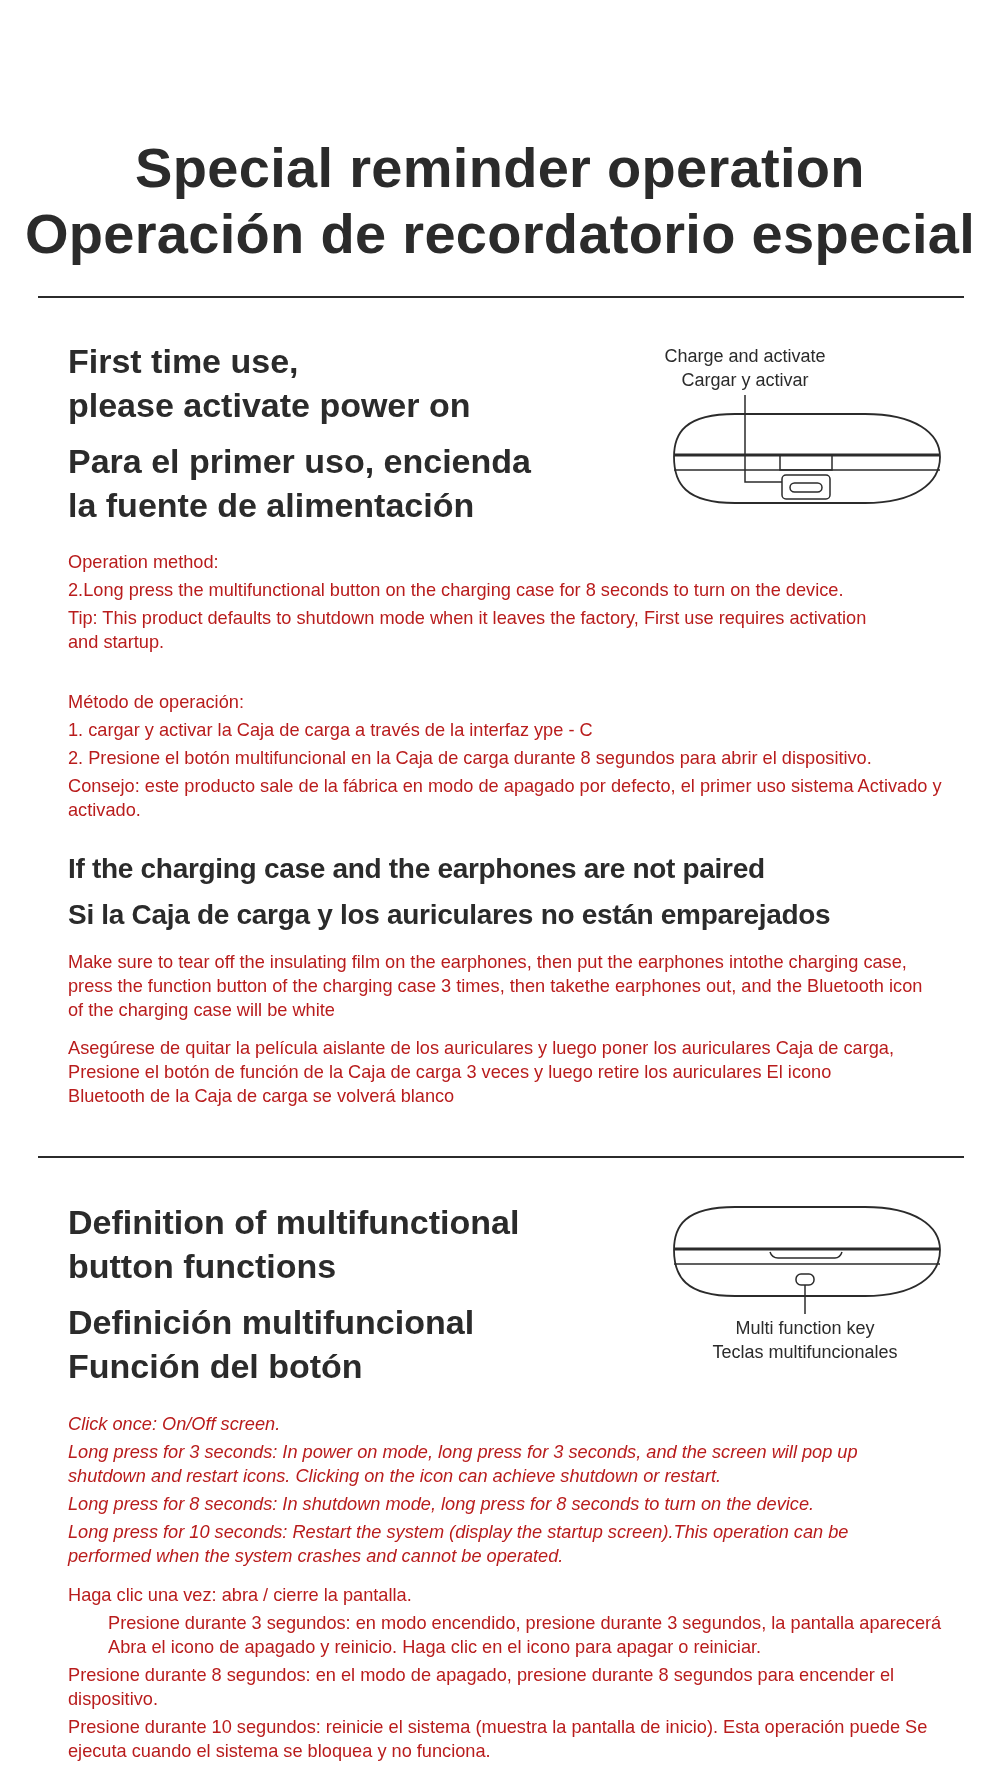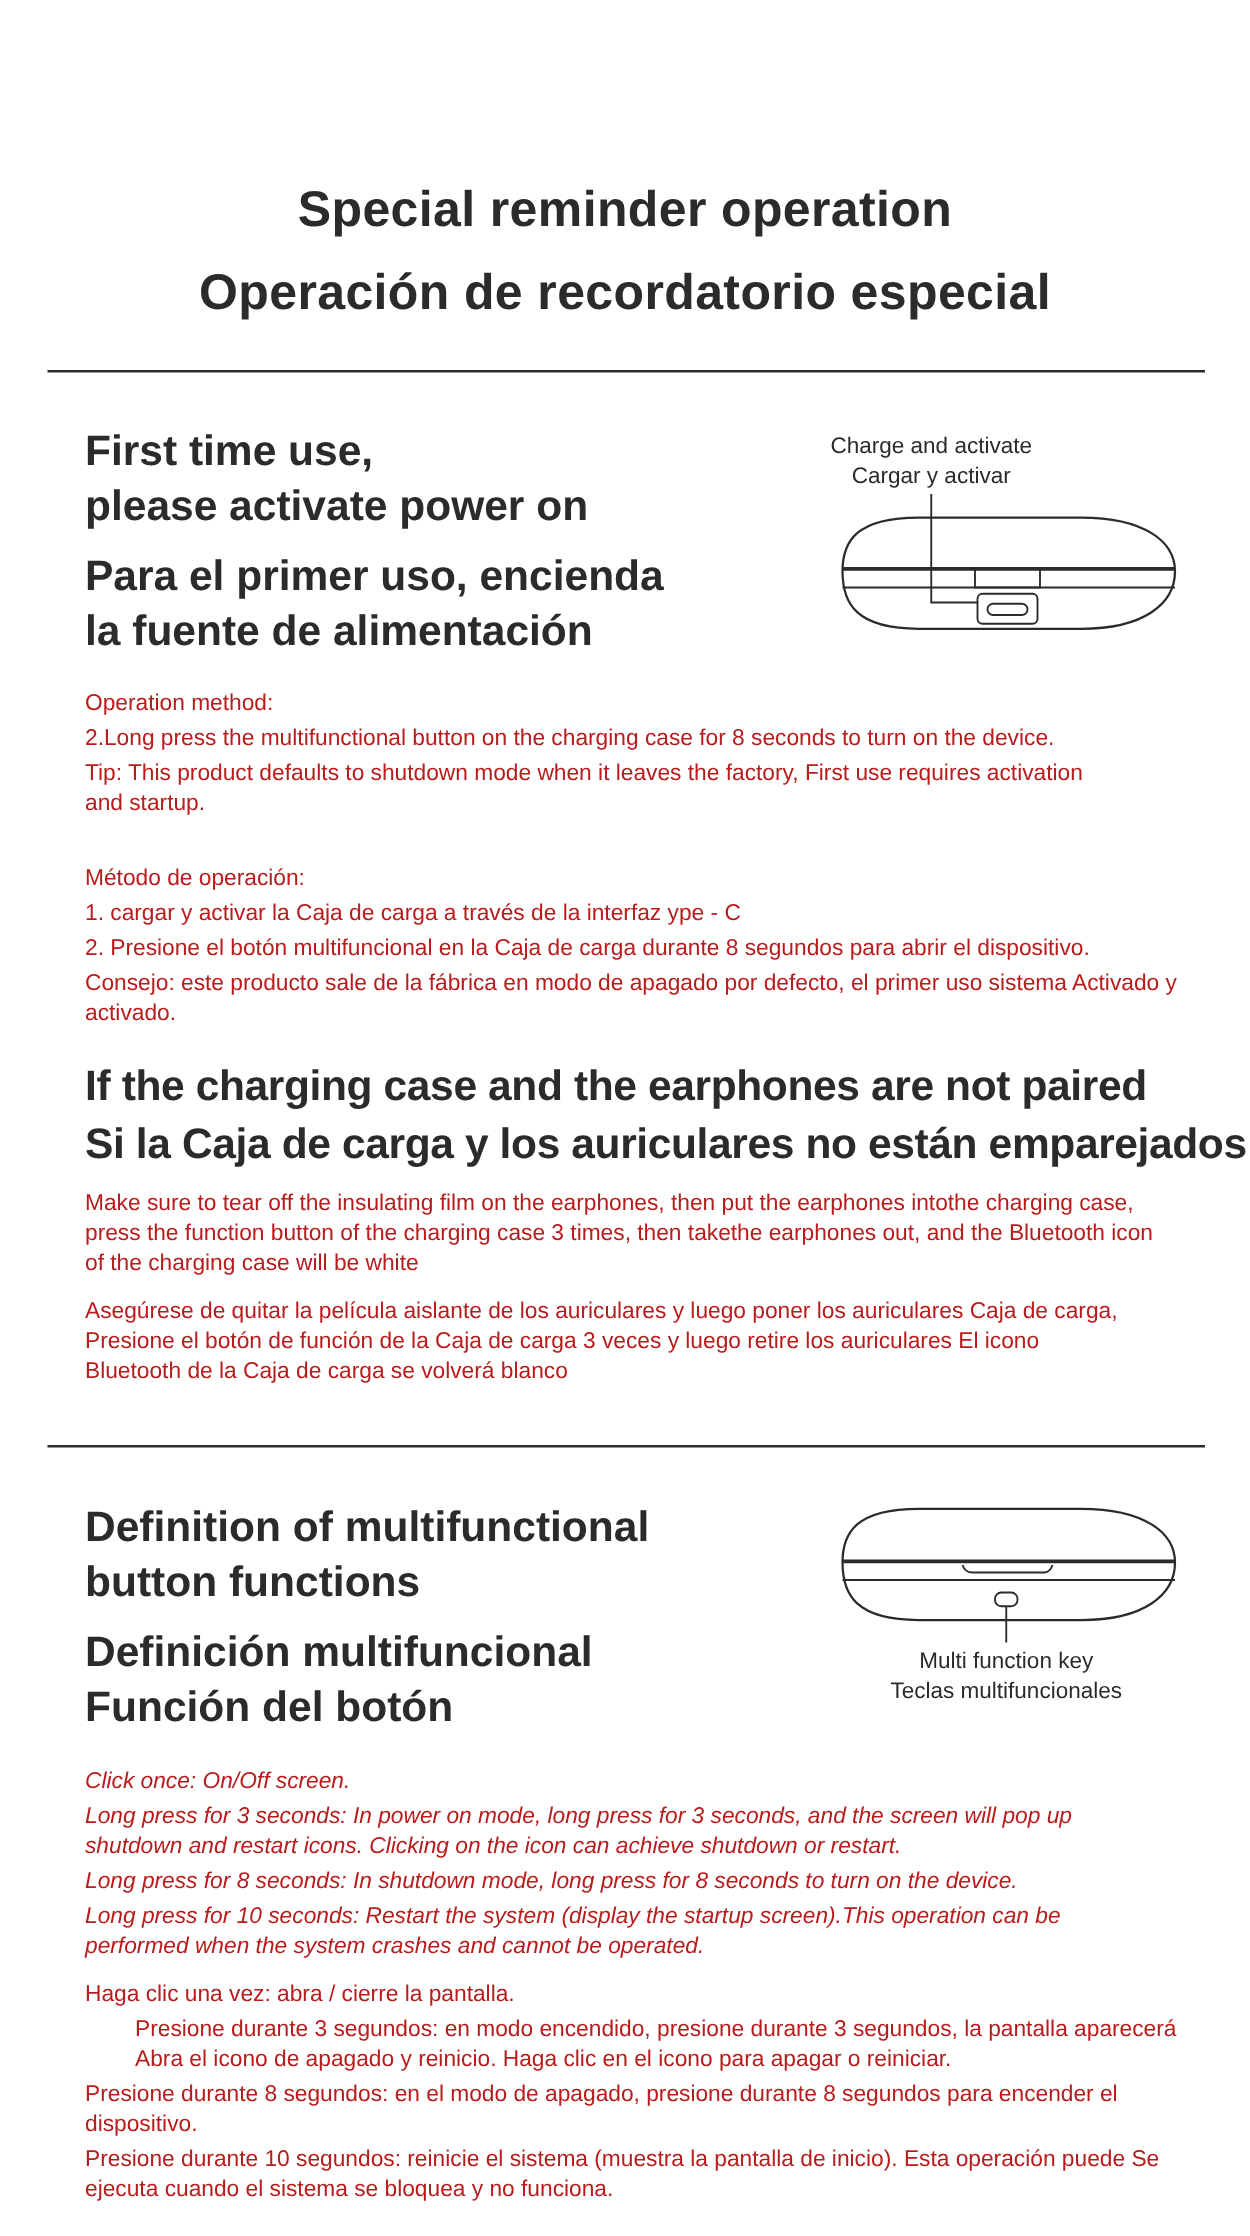--- a/index.html
+++ b/index.html
@@ -3,32 +3,32 @@
 <meta charset="utf-8">
 <style>
   html, body { margin: 0; padding: 0; background: #ffffff; }
   body {
     width: 1000px; height: 1789px; position: relative; overflow: hidden;
     font-family: "Liberation Sans", "DejaVu Sans", sans-serif;
     color: #2b2b2b;
   }
   .title {
     position: absolute; left: 0; top: 135px; width: 1000px;
-    text-align: center; font-weight: bold; font-size: 40px; line-height: 66px;
+    text-align: center; font-weight: bold; font-size: 56px; line-height: 66px;
     color: #2b2b2b; letter-spacing: 0.3px;
   }
   .rule {
     position: absolute; left: 38px; width: 926px; height: 2px; background: #2b2b2b;
   }
   .h-big {
     position: absolute; left: 68px; font-weight: bold; font-size: 34px; line-height: 44px;
     color: #2b2b2b;
   }
   .h-wide {
-    position: absolute; left: 68px; font-weight: bold; font-size: 34px; line-height: 46px;
+    position: absolute; left: 68px; font-weight: bold; font-size: 28px; line-height: 46px;
     color: #2b2b2b; letter-spacing: -0.3px;
   }
   .para {
     position: absolute; left: 68px; width: 905px;
     font-size: 18.2px; line-height: 24px; color: #b91c1c;
   }
   .para p { margin: 0 0 4px 0; }
   .caption {
     position: absolute; text-align: center; font-size: 18px; line-height: 24px; color: #2b2b2b;
   }

